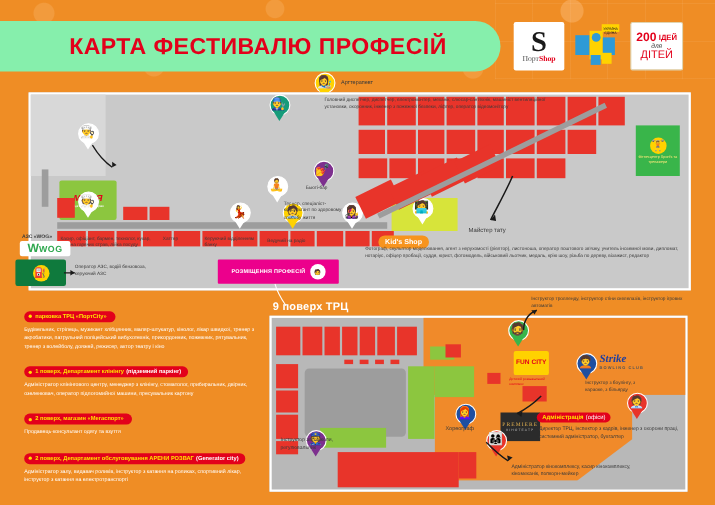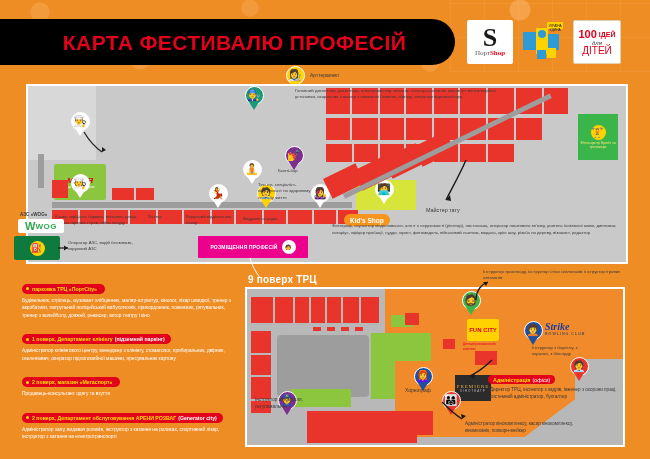--- a/index.html
+++ b/index.html
@@ -29,21 +29,21 @@
       repeating-linear-gradient(0deg, rgba(255,255,255,.06) 0 1px, transparent 1px 34px);
   }
 
   
   .header {
     position: absolute; left: 0; top: 18px; width: 650px; height: 48px;
     display: flex; align-items: center;
   }
   .title-pill {
     width: 455px; height: 46px;
-    background: #000000;
+    background: #86efac;
     border-radius: 0 23px 23px 0;
     display: flex; flex-direction: column; align-items: center; justify-content: center;
     padding-left: 14px;
   }
   .title-main {
     color: #e3001b; font-size: 21px; font-weight: bold; letter-spacing: .4px;
     line-height: 1; white-space: nowrap;
   }
   .title-sub {
     color: #e3001b; font-size: 10.5px; margin-top: 3px; white-space: nowrap;
@@ -222,21 +222,21 @@
         <rect x="26" y="28" width="9" height="10" fill="#ffd200"></rect>
         <circle cx="21" cy="14" r="4" fill="#2e9ad6"></circle>
         <rect x="26" y="2" width="16" height="7" fill="#ffd200"></rect>
         <text x="34" y="7.4" font-size="3.2" text-anchor="middle" fill="#1a1a1a" font-family="Liberation Sans, sans-serif">УКРАЇНА</text>
         <text x="34" y="11" font-size="3.2" text-anchor="middle" fill="#1a1a1a" font-family="Liberation Sans, sans-serif">ЄДИНА</text>
       </svg>
     </div>
 
     <div class="logo-ideas">
       <div style="display:flex;align-items:center;gap:2px;">
-        <span class="li-100">100</span>
+        <span class="li-100">200</span>
         <span class="li-idey">ІДЕЙ</span>
       </div>
       <div class="li-dlya">для</div>
       <div class="li-ditey">ДІТЕЙ</div>
     </div>
   </div>
 </div>
 
 <div class="floor-label" style="left:52px;top:90px;">1 поверх ТРЦ</div>
 

